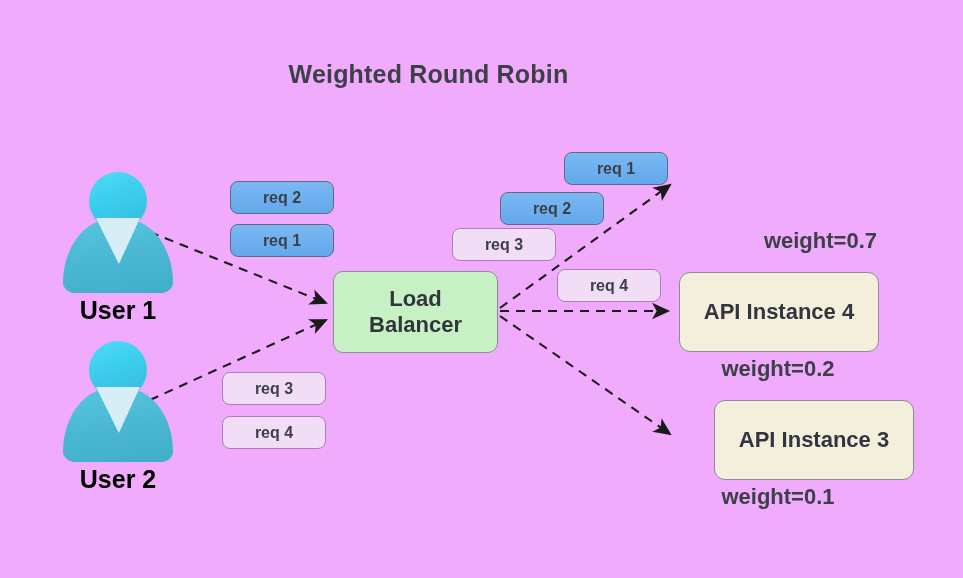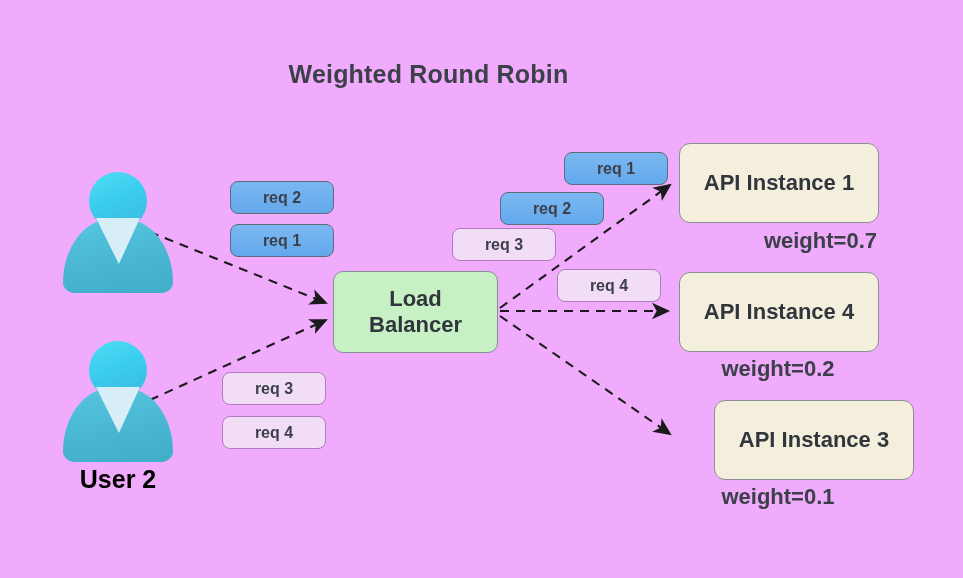--- a/index.html
+++ b/index.html
@@ -175,20 +175,21 @@
       <path d="M500,308 L670,185"></path>
       <path d="M500,311 L668,311"></path>
       <path d="M500,316 L670,434"></path>
     </g>
   </svg>
 
   <div class="node user-fig" style="left:63px; top:172px;">
     <div class="user-head"></div>
     <div class="user-body"></div>
     <div class="user-collar"></div>
+    <div class="user-label">User 1</div>
   </div>
 
   <div class="node user-fig" style="left:63px; top:341px;">
     <div class="user-head"></div>
     <div class="user-body"></div>
     <div class="user-collar"></div>
     <div class="user-label">User 2</div>
   </div>
 
   <div class="pill blue" style="left:230px; top:181px;">req 2</div>
@@ -199,21 +200,20 @@
   <div class="lb-box">
     <span>Load</span>
     <span>Balancer</span>
   </div>
 
   <div class="pill blue" style="left:564px; top:152px;">req 1</div>
   <div class="pill blue" style="left:500px; top:192px;">req 2</div>
   <div class="pill pink" style="left:452px; top:228px;">req 3</div>
   <div class="pill pink" style="left:557px; top:269px;">req 4</div>
 
-  <div class="api-box" style="left:679px; top:143px;">API Instance 1</div>
   <div class="weight-label" style="left:679px; top:228px;text-align:right;">weight=0.7</div>
 
   <div class="api-box" style="left:679px; top:272px;">API Instance 4</div>
   <div class="weight-label" style="left:679px; top:356px;">weight=0.2</div>
 
   <div class="api-box" style="left:679px; top:400px;margin-left:35px;">API Instance 3</div>
   <div class="weight-label" style="left:679px; top:484px;">weight=0.1</div>
 
 </div>
 

